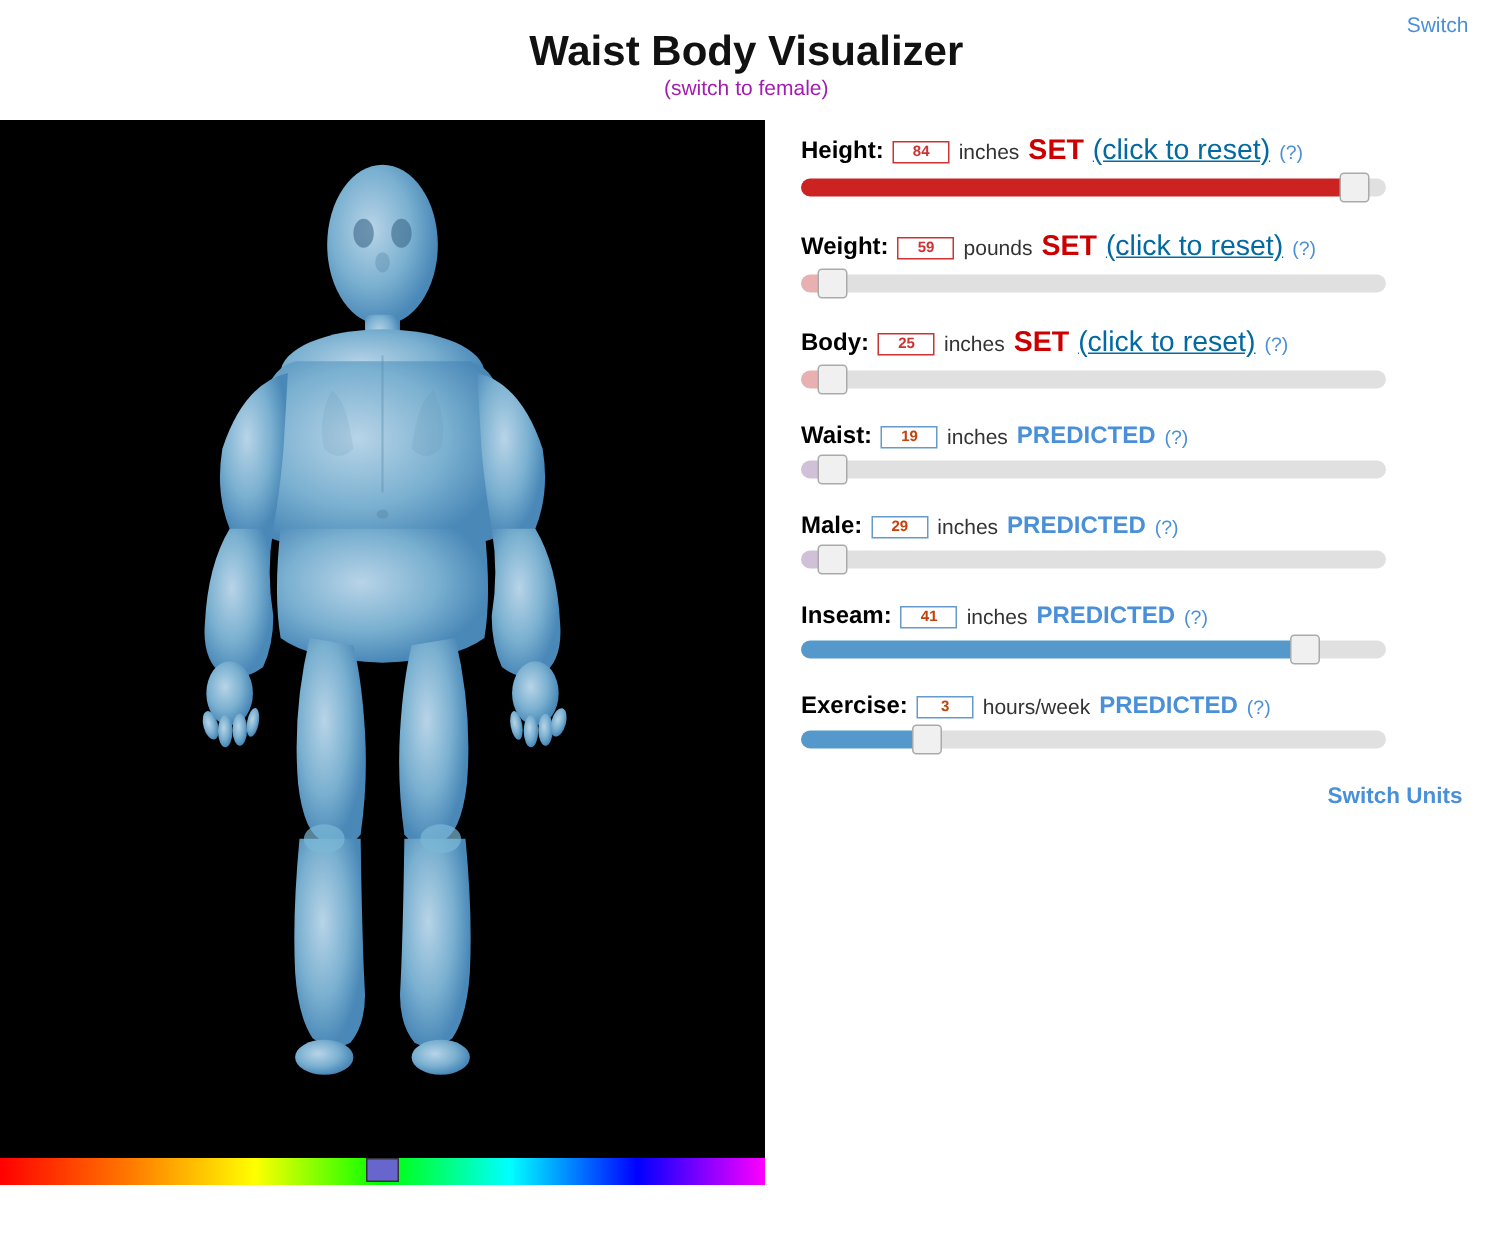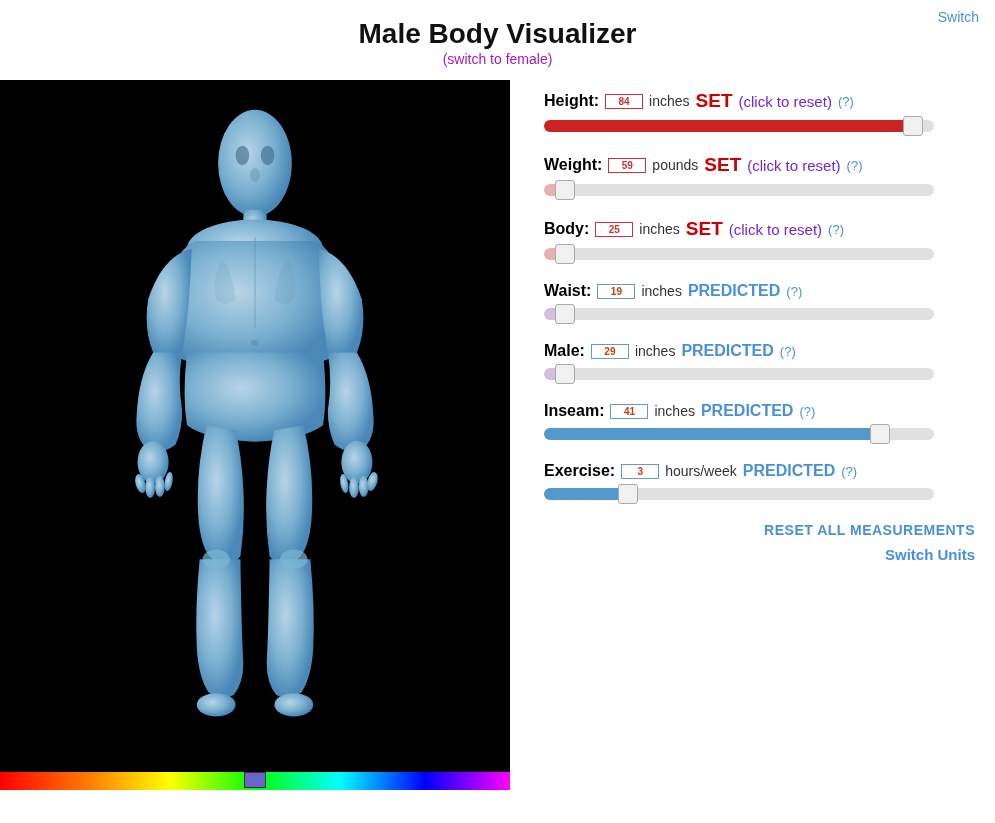--- a/index.html
+++ b/index.html
@@ -79,21 +79,21 @@
       left: 50%;
       transform: translateX(-50%);
       width: 22px;
       height: 16px;
       background: #6666cc;
       border: 1px solid #333;
     }
 
     .controls-panel {
       flex: 1;
-      padding: 10px 20px 10px 34px;
+      padding: 10px 20px 10px 24px;
     }
 
     .control-row {
       margin-bottom: 18px;
     }
 
     .control-label-row {
       display: flex;
       align-items: center;
       gap: 6px;
@@ -128,22 +128,23 @@
 
     .set-link {
       color: #cc0000;
       font-weight: bold;
       font-size: 19px;
       text-decoration: none;
       cursor: pointer;
     }
 
     .reset-link {
-      color: #6d28d9;
-      font-size: 15px;
+      color: #0369a1;
+      font-size: 19px;
+      text-decoration: underline;
       cursor: pointer;
     }
 
     .help-link {
       color: #4a90d9;
       font-size: 13px;
       text-decoration: none;
       cursor: pointer;
     }
 
@@ -219,21 +220,21 @@
     }
   </style>
 </head>
 <body>
 
 <div class="top-right">
   <a>Switch</a>
 </div>
 
 <div class="header">
-  <h1>Male Body Visualizer</h1>
+  <h1>Waist Body Visualizer</h1>
   <a class="switch-gender">(switch to female)</a>
 </div>
 
 <div class="main-layout">
 
   <div class="viewer-panel">
     <div class="body-figure">
 
       <svg width="280" height="660" viewBox="0 0 280 680" xmlns="http://www.w3.org/2000/svg">
         <defs>
@@ -386,18 +387,17 @@
         <span class="control-label">Exercise:</span>
         <span class="value-box blue">3</span>
         <span class="unit-text">hours/week</span>
         <span class="predicted-label">PREDICTED</span>
         <a class="help-link">(?)</a>
       </div>
       <input type="range" class="blue-slider2" min="0" max="100" value="20" style="background: linear-gradient(to right, rgb(85, 153, 204) 0%, rgb(85, 153, 204) 20%, rgb(224, 224, 224) 20%);">
     </div>
 
     <div class="bottom-actions">
-      <a class="reset-all-btn">RESET ALL MEASUREMENTS</a>
       <a class="switch-units-btn">Switch Units</a>
     </div>
 
   </div>
 </div>
 
 </body></html>

